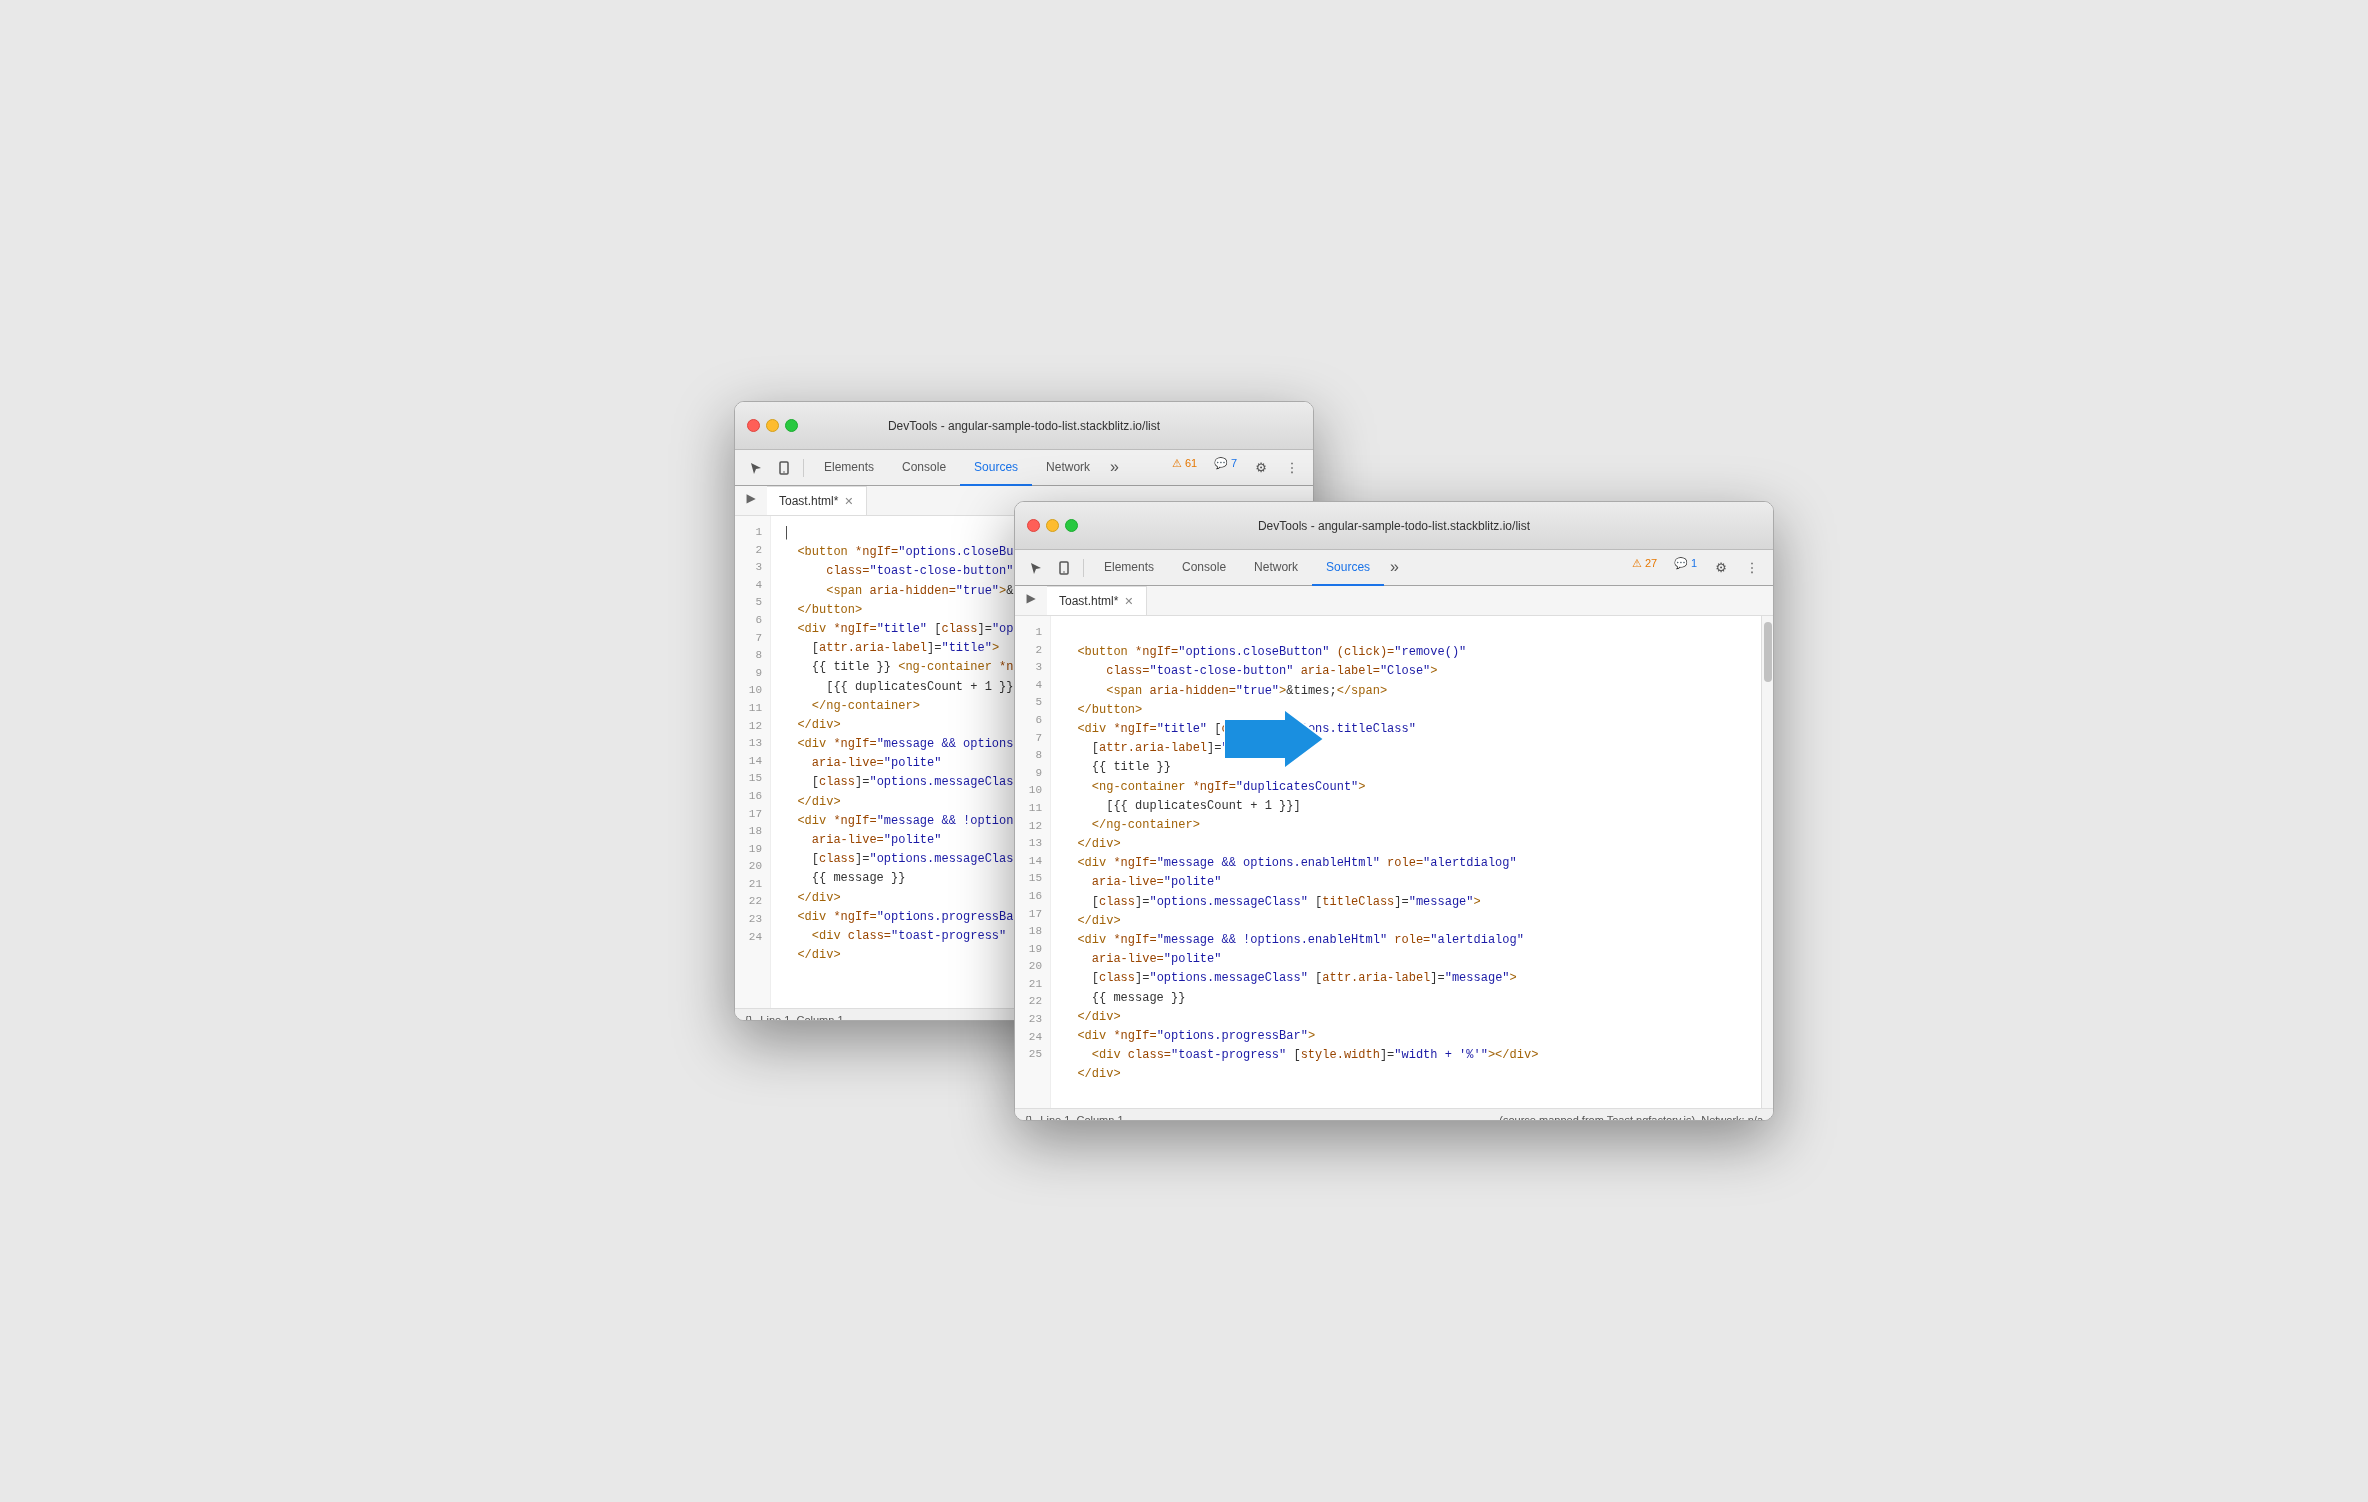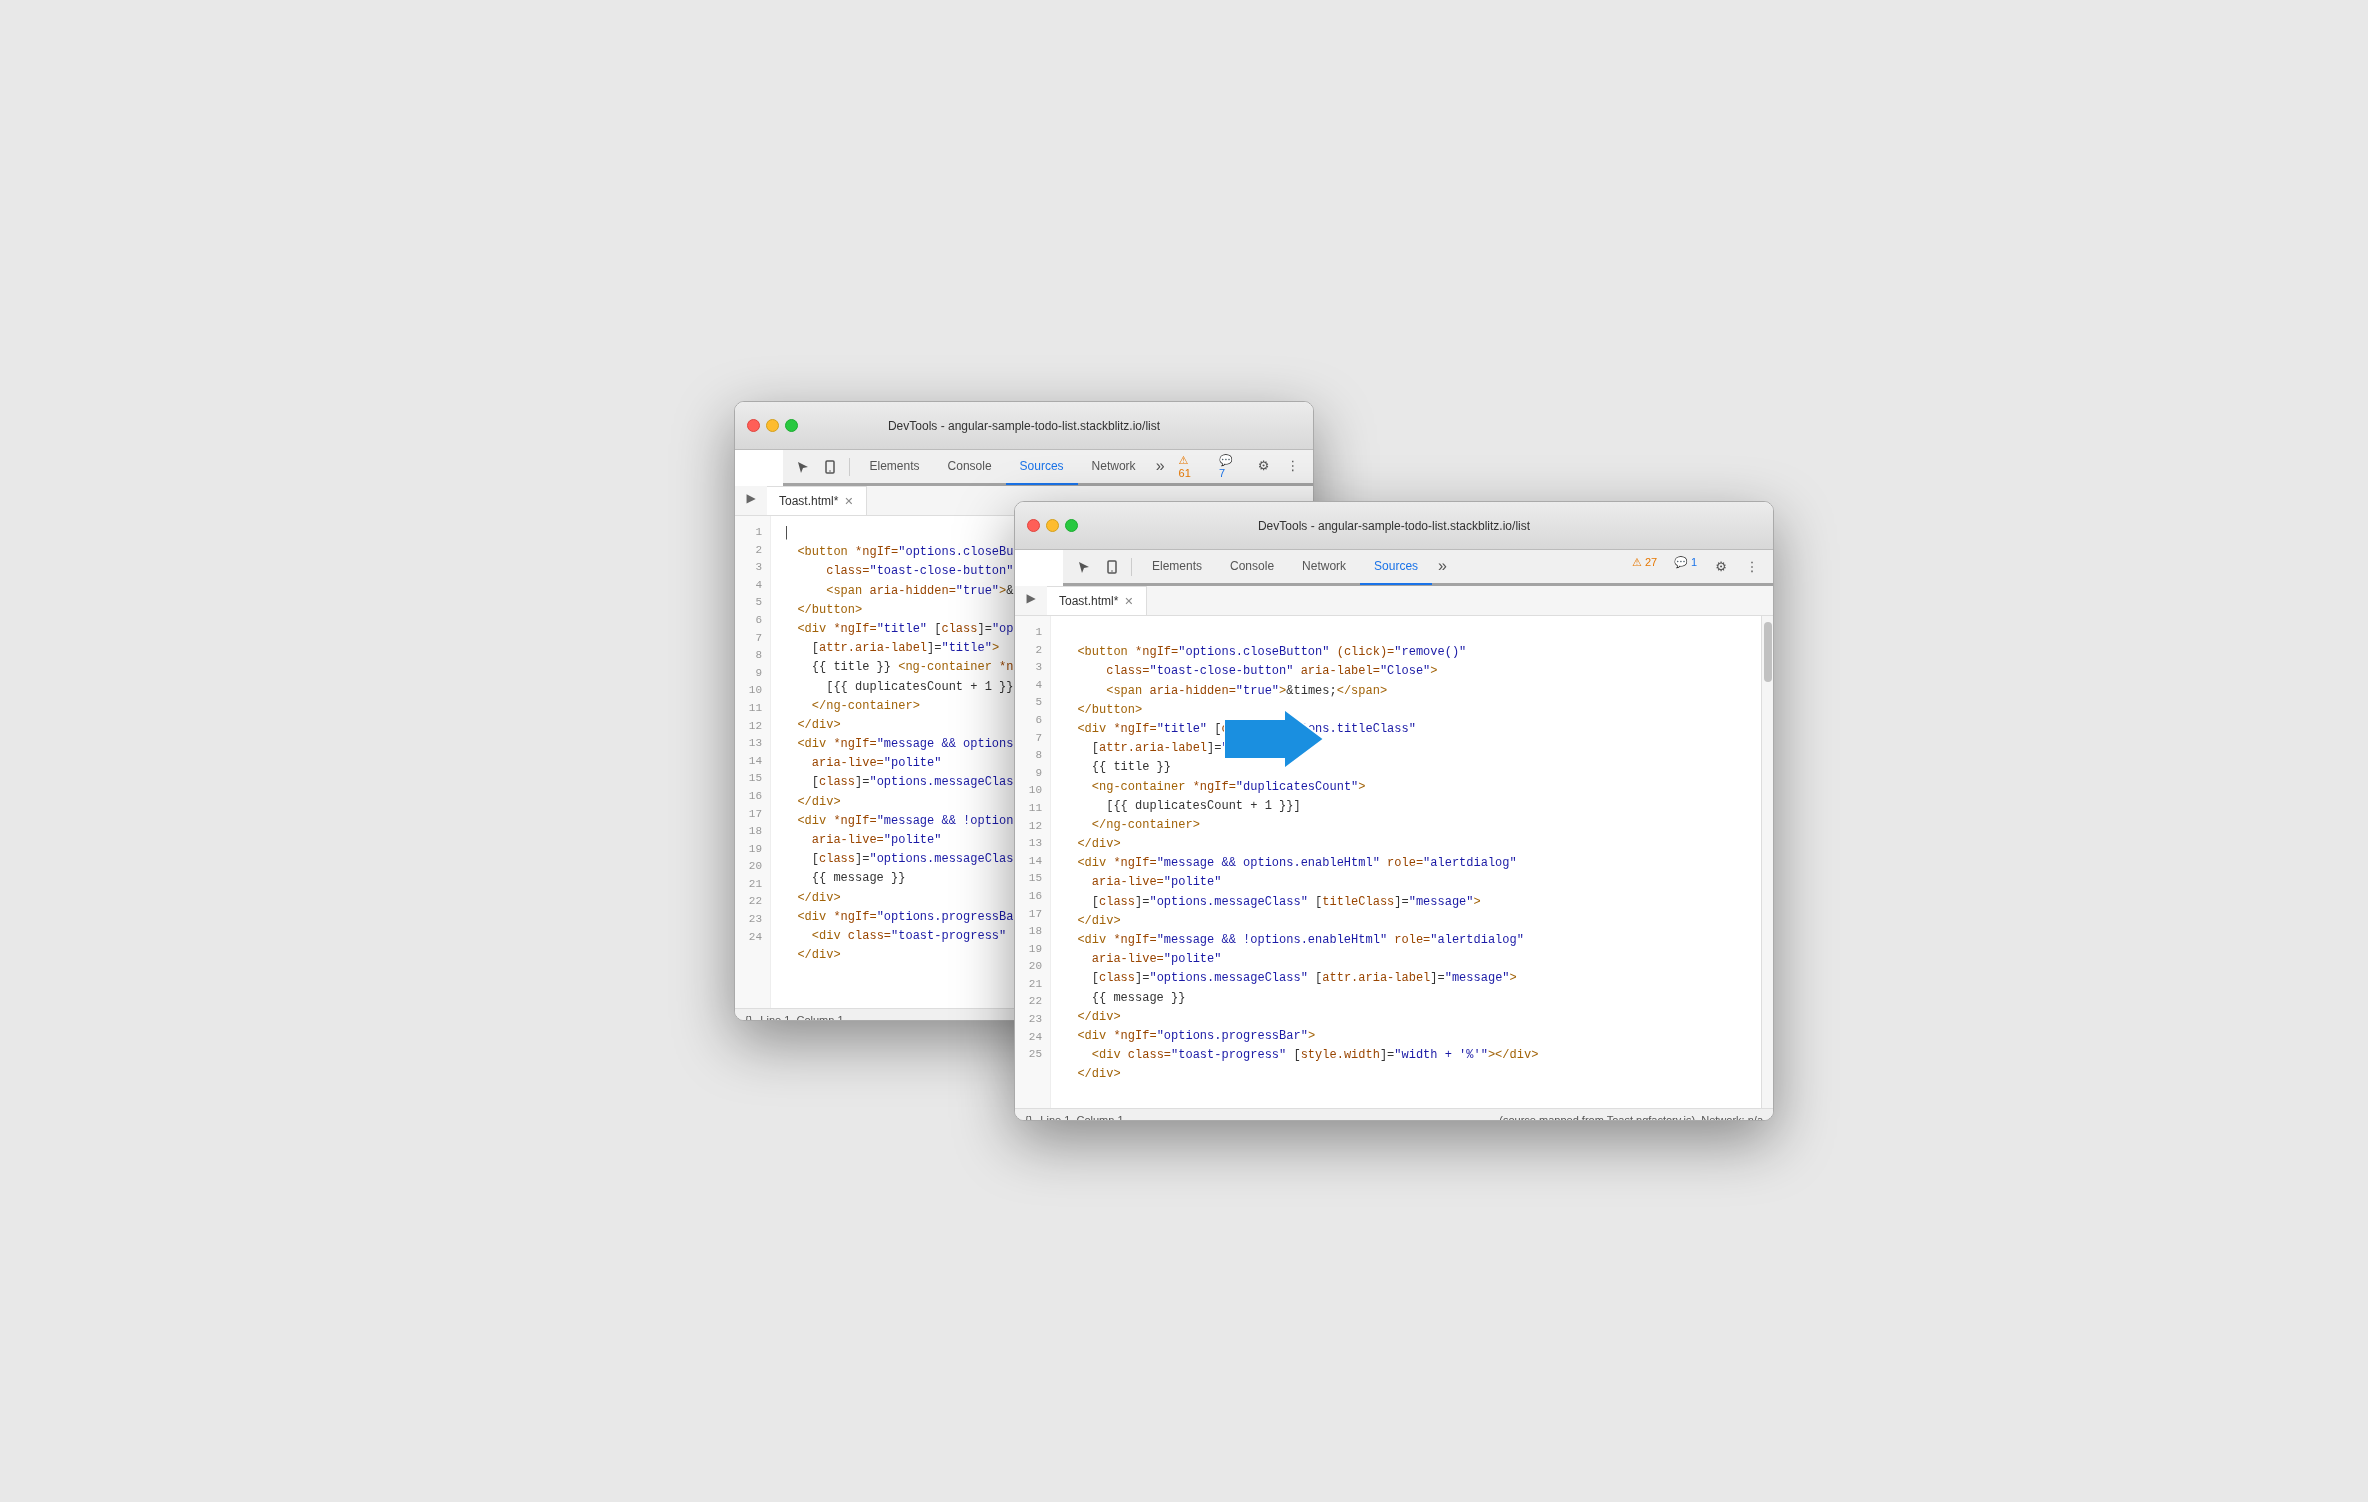--- a/index.html
+++ b/index.html
@@ -85,22 +85,21 @@
     }
 
     
     .toolbar {
       background: #f0f0f0;
       height: 36px;
       display: flex;
       align-items: center;
       padding: 0 8px;
       gap: 2px;
-      border-bottom: 3px solid #a3a3a3;
-      margin-left: 48px;
+      border-bottom: 1px solid #a3a3a3;
     }
 
     .toolbar-icon {
       width: 26px;
       height: 26px;
       display: flex;
       align-items: center;
       justify-content: center;
       border-radius: 4px;
       cursor: pointer;

